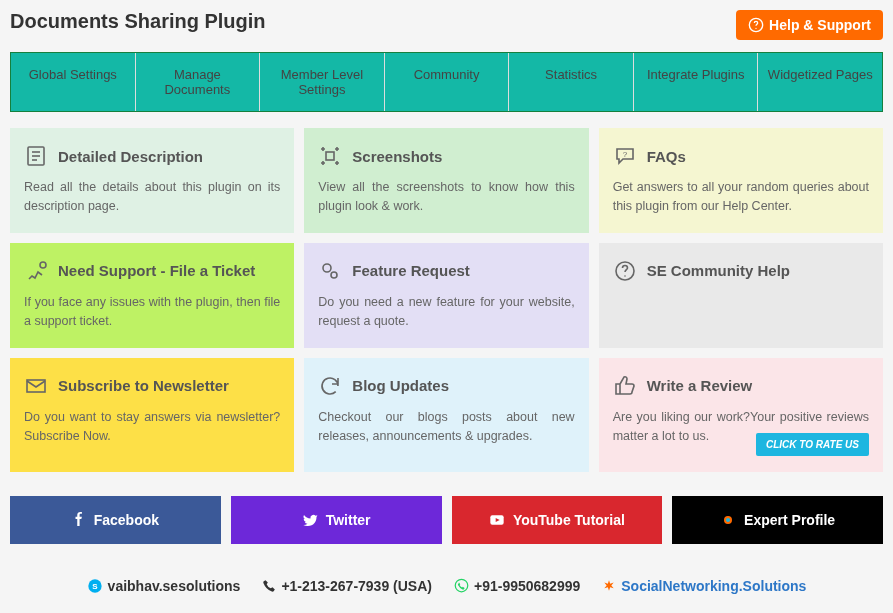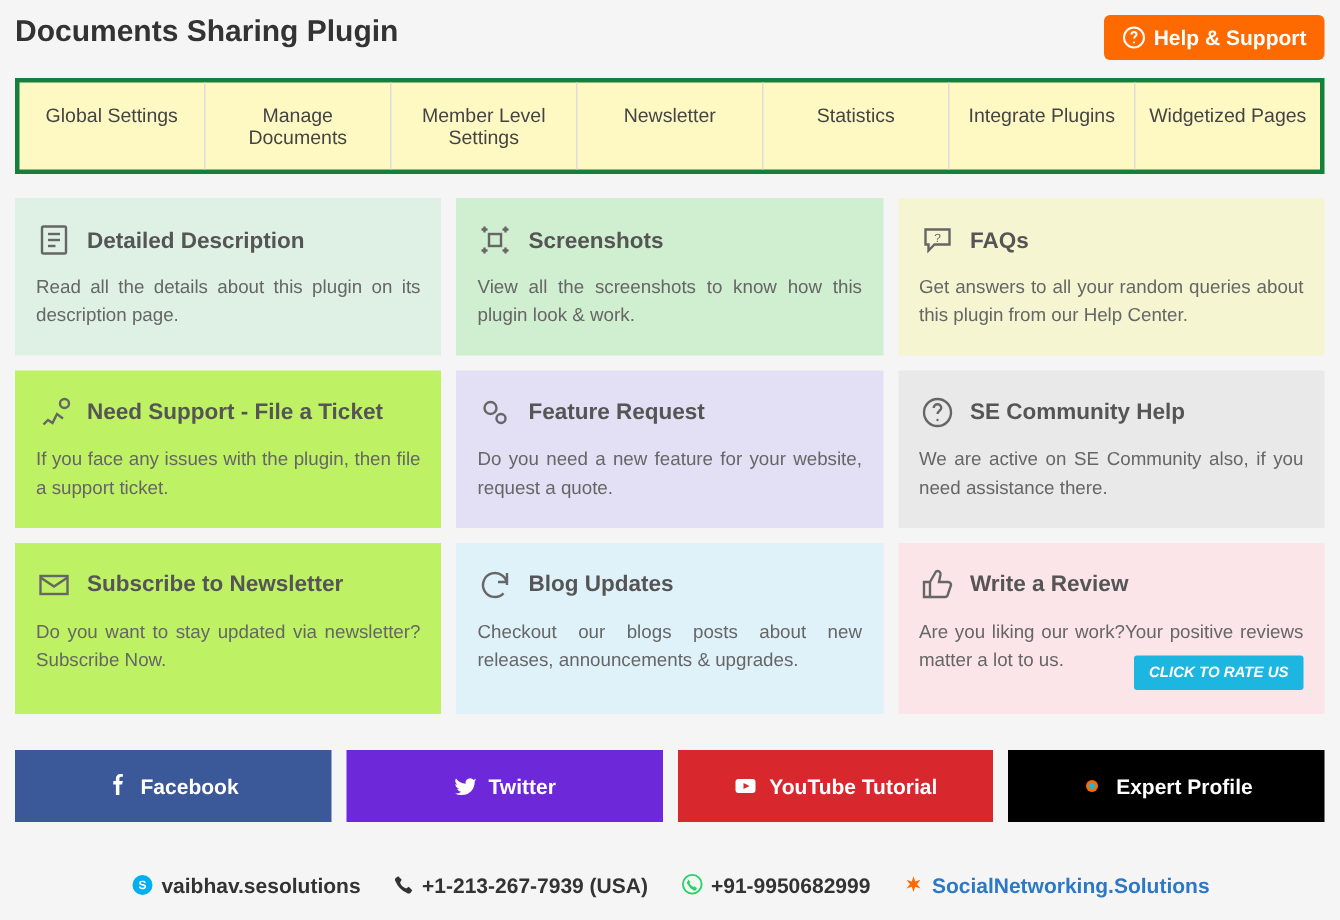--- a/index.html
+++ b/index.html
@@ -1,36 +1,36 @@
 <!DOCTYPE html>
 <html><head>
 <meta charset="utf-8">
 <style>
 * { box-sizing: border-box; margin: 0; padding: 0; }
 body { font-family: "Segoe UI", Arial, sans-serif; background: #f5f5f5; width: 893px; }
 .container { padding: 10px; }
 .header { display: flex; justify-content: space-between; margin-bottom: 12px; }
 .title { font-size: 20px; font-weight: bold; color: #333; }
 .help-btn { background: #ff6a00; color: #fff; border: none; padding: 7px 12px; border-radius: 4px; font-size: 14px; font-weight: bold; cursor: pointer; display: flex; align-items: center; gap: 5px; }
-.tabs { display: flex; border: 3px solid #15803d; background: #fef9c3; margin-bottom: 16px; }
+.tabs { display: flex; border: 1px solid #15803d; background: #14b8a6; margin-bottom: 16px; }
 .tab { flex: 1; text-align: center; padding: 14px 6px; font-size: 13px; color: #444; border-right: 1px solid #ddd; cursor: pointer; }
 .tab:last-child { border-right: none; }
 .grid { display: flex; flex-wrap: wrap; gap: 10px; margin-bottom: 24px; }
 .card { width: calc((100% - 20px)/3); padding: 16px 14px; }
 .card-head { display: flex; align-items: center; gap: 10px; margin-bottom: 10px; }
 .card-head svg { width: 24px; height: 24px; flex-shrink: 0; }
 .card-title { font-size: 15px; font-weight: bold; color: #555; }
 .card-desc { font-size: 12.5px; color: #666; line-height: 1.55; text-align: justify; text-align-last: left; }
 .c-green-l { background: #dff1e4; }
 .c-green   { background: #d0eed0; }
 .c-yellow  { background: #f5f6d1; }
 .c-pink    { background: #bef264; }
 .c-purple  { background: #e3dff5; }
 .c-gray    { background: #e9e9e9; }
-.c-green2  { background: #bef264; }
+.c-green2  { background: #fde047; }
 .c-blue-l  { background: #dff2fa; }
 .c-pink2   { background: #fbe5e8; }
 .rate-btn { background: #1db6e0; color: #fff; border: none; padding: 6px 10px; font-size: 10px; font-weight: bold; float: right; margin-top: 6px; cursor: pointer; border-radius:2px;font-style:italic; }
 .socials { display: flex; gap: 10px; margin-bottom: 24px; }
 .social { flex: 1; color: #fff; font-size: 14px; font-weight: bold; padding: 16px 18px; display: flex; justify-content: center; gap: 8px; cursor: pointer; }
 .s-fb { background: #3b5998; }
 .s-tw { background: #6d28d9; }
 .s-yt { background: #d9272e; }
 .s-xp { background: #000; }
 .footer { text-align: center; font-size: 14px; padding: 10px 0; display:flex; justify-content:center; gap:22px; flex-wrap:wrap; }
@@ -51,21 +51,21 @@
           <circle cx="12" cy="17" r="1" fill="#fff"></circle>
         </svg>
       <span>Help &amp; Support</span>
     </button>
   </div>
 
   <div class="tabs">
     <div class="tab">Global Settings</div>
     <div class="tab">Manage Documents</div>
     <div class="tab">Member Level Settings</div>
-    <div class="tab">Newsletter</div>
+    <div class="tab">Community</div>
     <div class="tab">Statistics</div>
     <div class="tab">Integrate Plugins</div>
     <div class="tab">Widgetized Pages</div>
   </div>
 
   <div class="grid">
     <div class="card c-green-l">
       <div class="card-head">
         <svg viewBox="0 0 24 24">
             <rect x="4" y="3" width="16" height="18" rx="1" class="stroke"></rect>
@@ -124,32 +124,31 @@
 
     <div class="card c-gray">
       <div class="card-head">
         <svg viewBox="0 0 24 24">
             <circle cx="12" cy="12" r="9" class="stroke"></circle>
             <path d="M9.5 9a2.5 2.5 0 115 0c0 1.5-2.5 2-2.5 4" class="stroke"></path>
             <circle cx="12" cy="17" r="0.8" fill="#666"></circle>
           </svg>
         <div class="card-title">SE Community Help</div>
       </div>
-      <div class="card-desc">We are active on SE Community also, if you need assistance there.</div>
     </div>
 
     <div class="card c-green2">
       <div class="card-head">
         <svg viewBox="0 0 24 24">
             <rect x="3" y="6" width="18" height="12" class="stroke"></rect>
             <path d="M3 7l9 6 9-6" class="stroke"></path>
           </svg>
         <div class="card-title">Subscribe to Newsletter</div>
       </div>
-      <div class="card-desc">Do you want to stay updated via newsletter? Subscribe Now.</div>
+      <div class="card-desc">Do you want to stay answers via newsletter? Subscribe Now.</div>
     </div>
 
     <div class="card c-blue-l">
       <div class="card-head">
         <svg viewBox="0 0 24 24">
             <path d="M20 12a8 8 0 10-2.3 5.6M20 4v6h-6" class="stroke"></path>
           </svg>
         <div class="card-title">Blog Updates</div>
       </div>
       <div class="card-desc">Checkout our blogs posts about new releases, announcements &amp; upgrades.</div>

